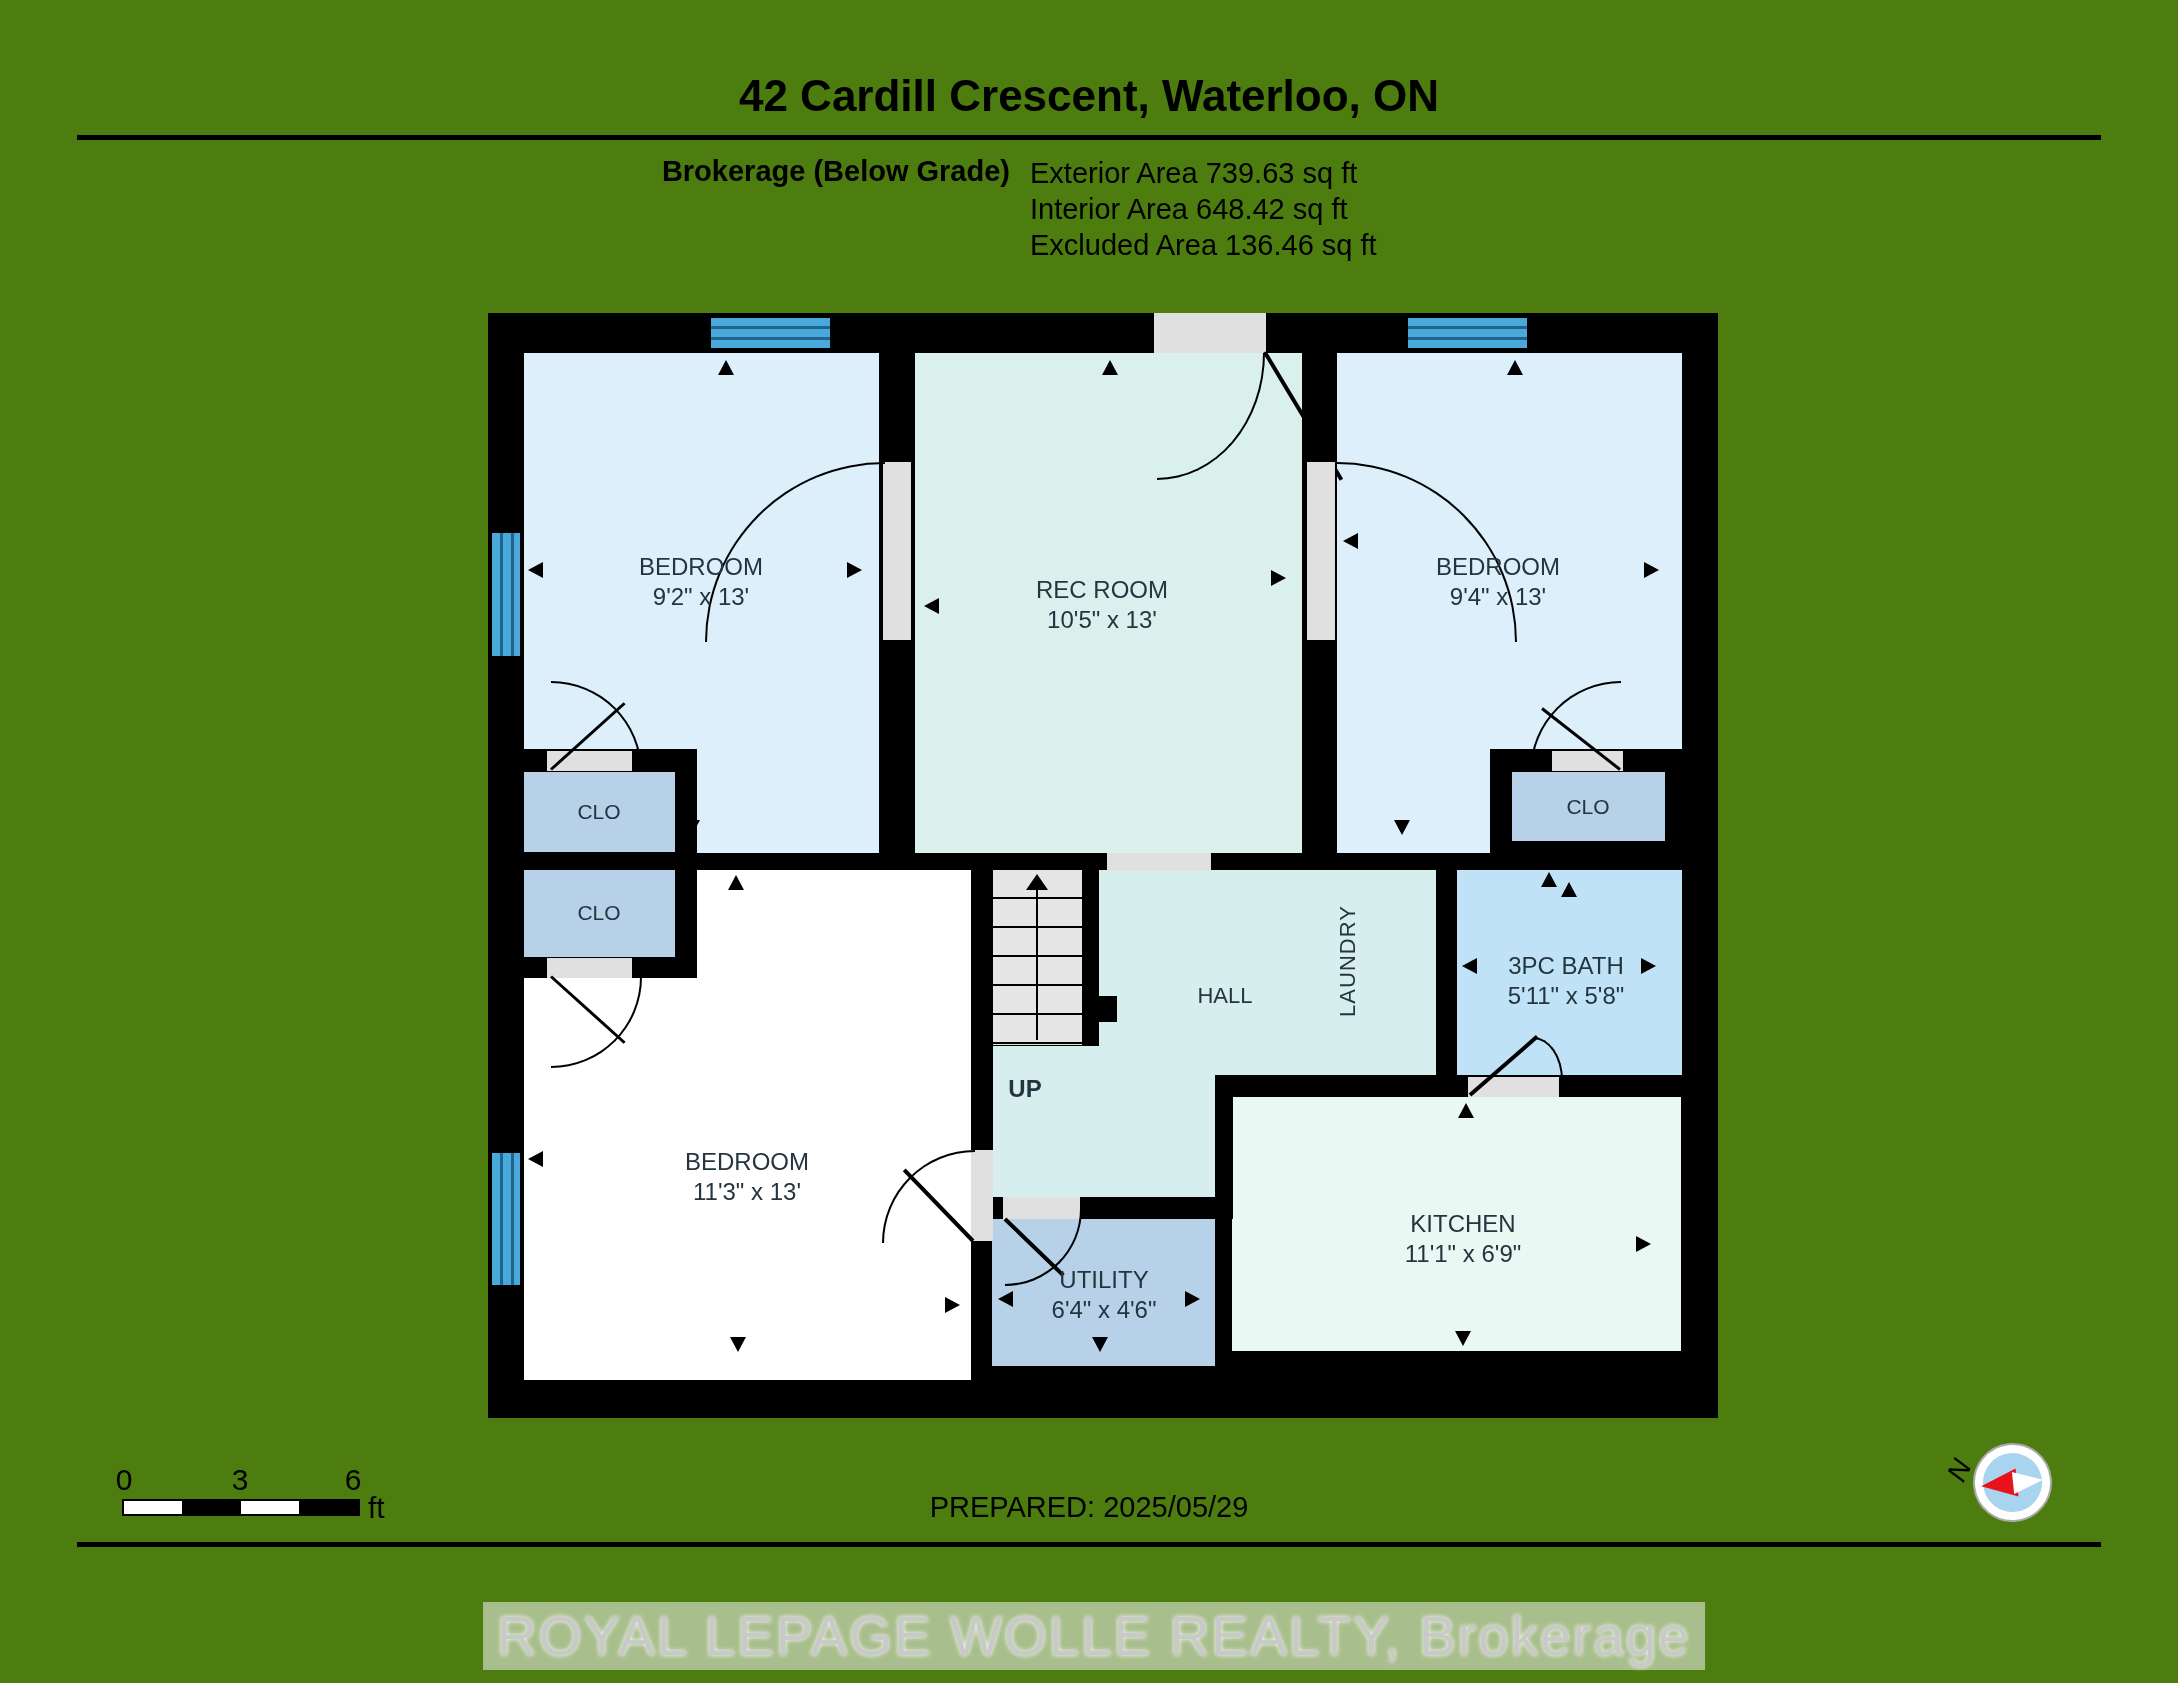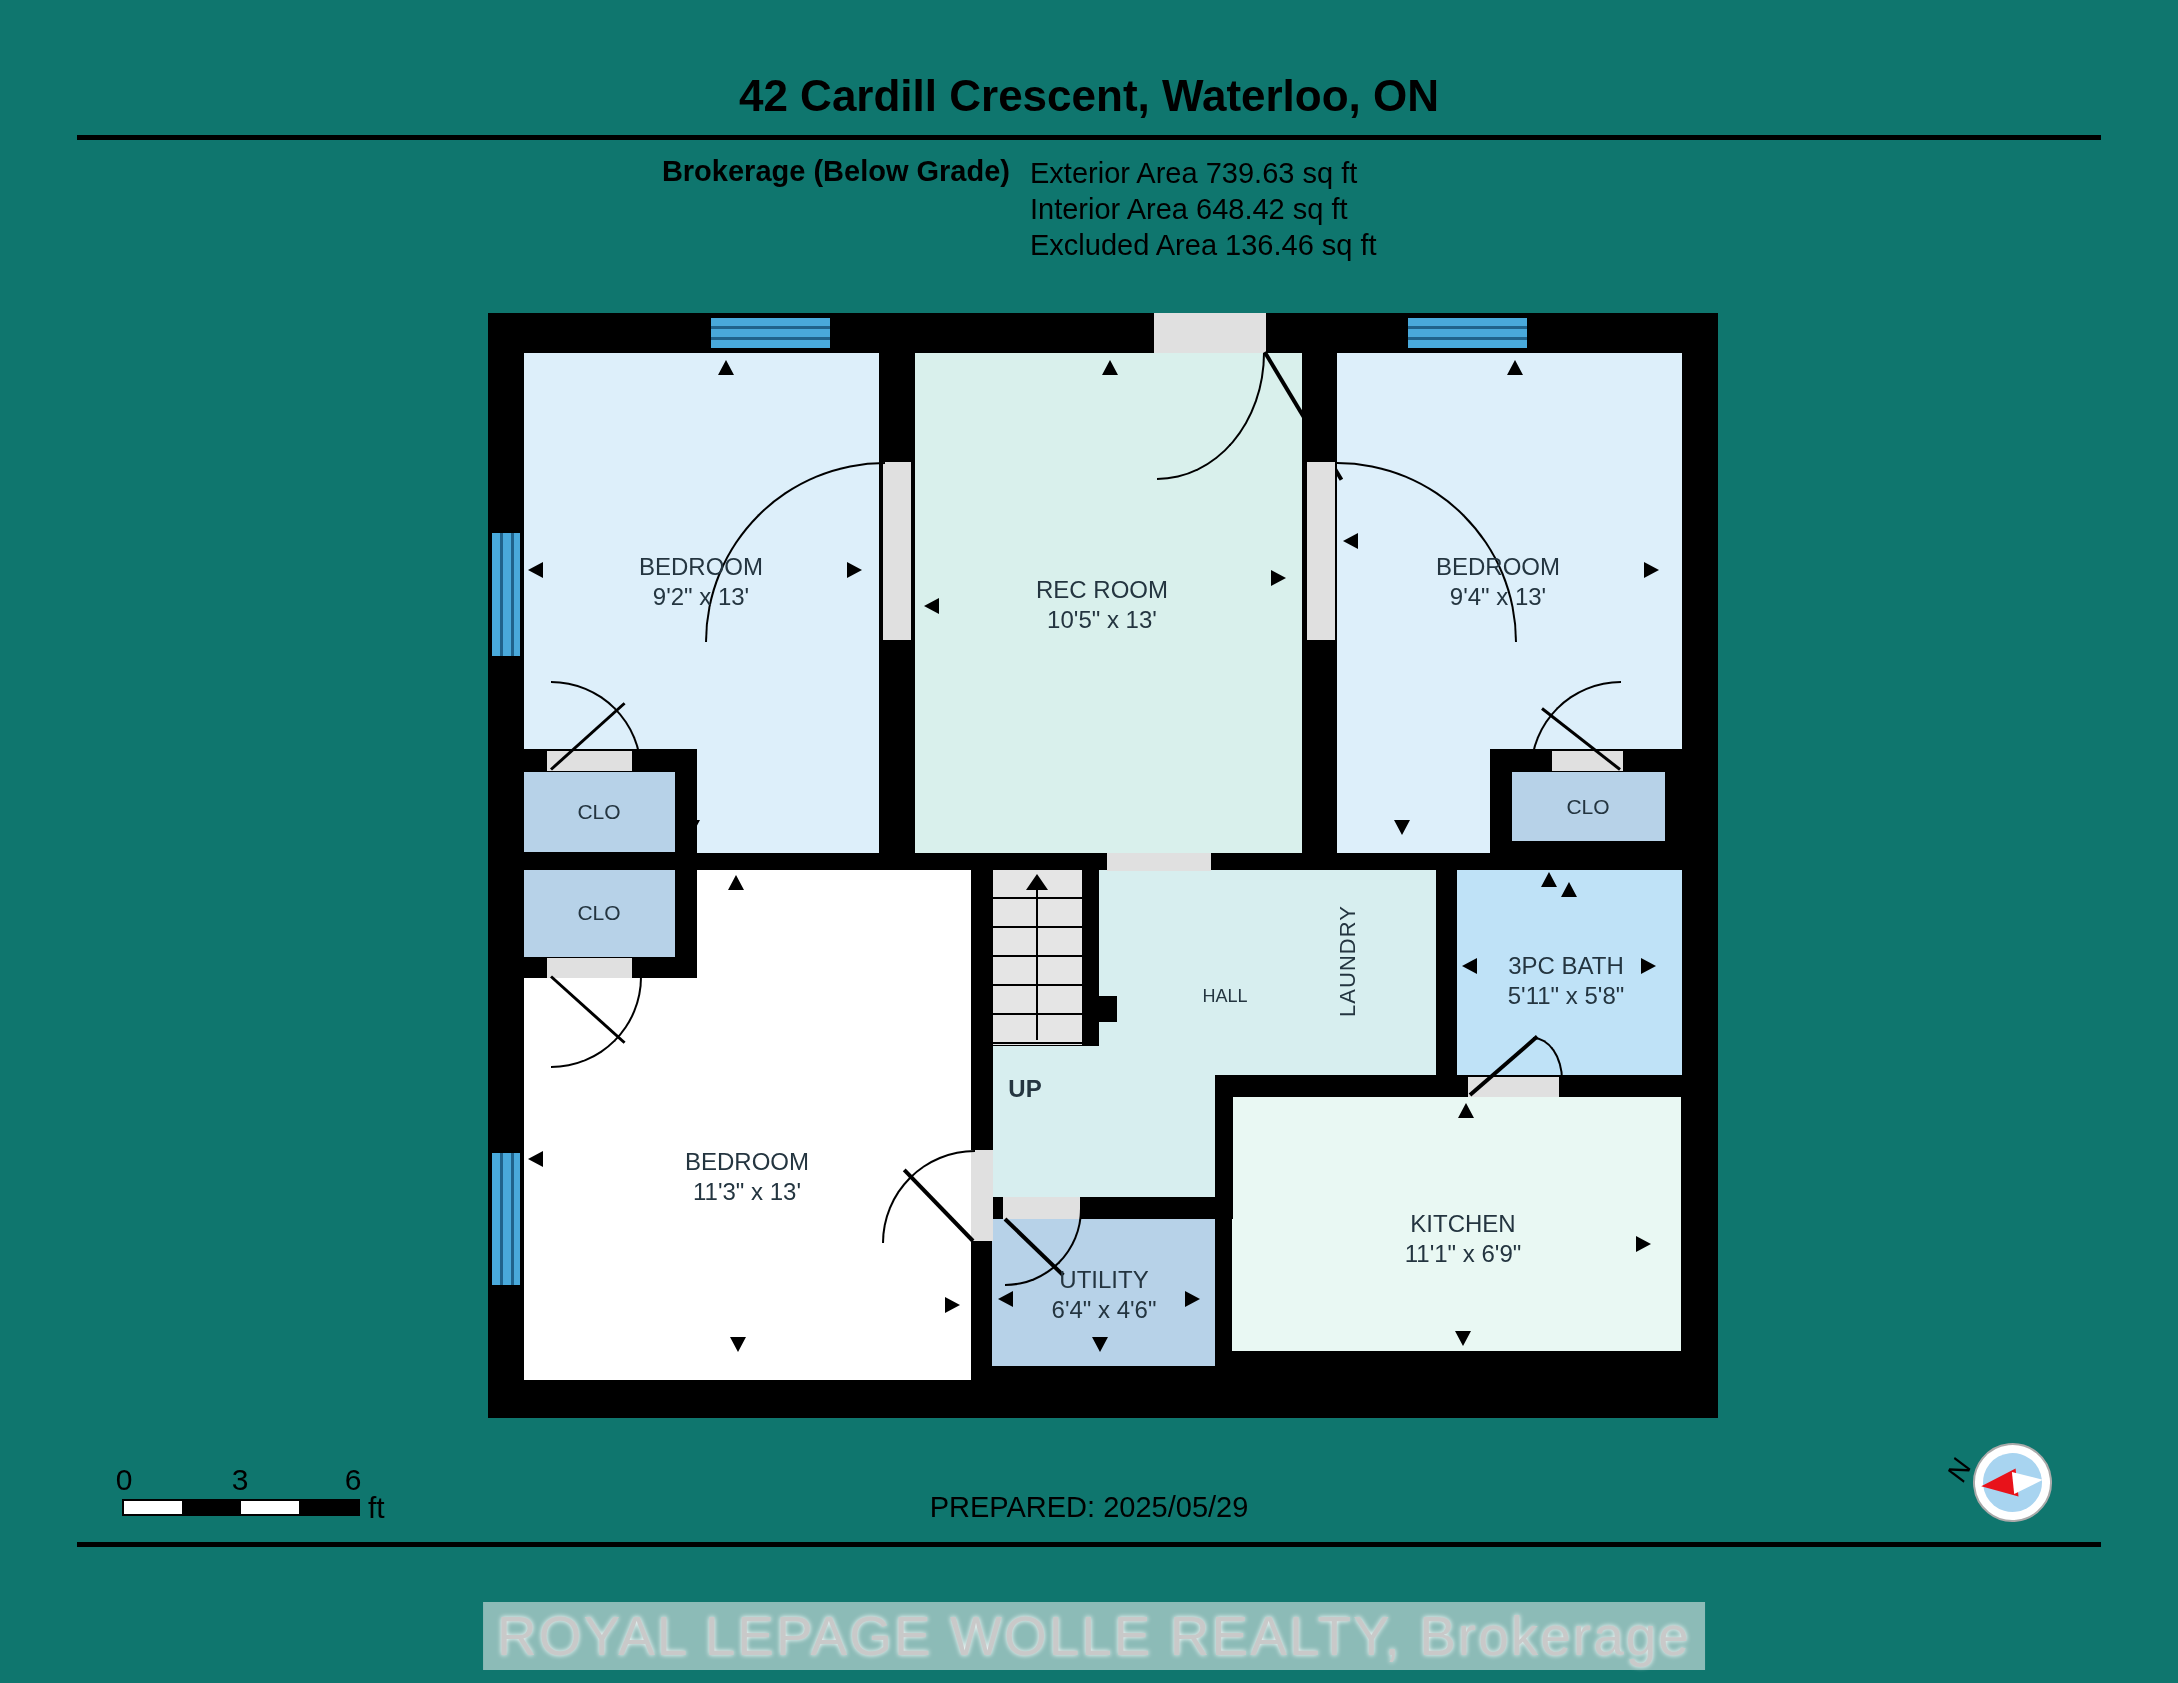--- a/index.html
+++ b/index.html
@@ -1,16 +1,16 @@
 <!DOCTYPE html>
 <html><head>
 <meta charset="utf-8">
 <style>
   html,body{margin:0;padding:0;background:#fff;}
-  .page{position:relative;width:2178px;height:1683px;background:#0f766e;
+  .page{position:relative;width:2178px;height:1683px;background:#4d7c0f;
         font-family:"Liberation Sans", sans-serif;overflow:hidden;}
 
   
   .title{position:absolute;left:0;top:71px;width:2178px;text-align:center;
          font-size:44px;font-weight:bold;color:#000;}
   .rule{position:absolute;left:77px;width:2024px;height:5px;background:#000;}
   .floor-label{position:absolute;left:604px;top:155px;width:406px;text-align:right;
                font-size:29px;font-weight:bold;color:#000;}
   .area-lines{position:absolute;left:1030px;top:155px;font-size:29px;color:#000;line-height:36px;}
 
@@ -198,21 +198,21 @@
       <div>5'11" x 5'8"</div>
     </div>
     <div class="lbl" style="left:975px;top:926px;">
       <div>KITCHEN</div>
       <div>11'1" x 6'9"</div>
     </div>
     <div class="lbl" style="left:616px;top:982px;">
       <div>UTILITY</div>
       <div>6'4" x 4'6"</div>
     </div>
-    <div class="lbl small" style="left:737px;top:683px;font-size:18px;">HALL</div>
+    <div class="lbl small" style="left:737px;top:683px;font-size:22px;">HALL</div>
     <div class="lbl rot" style="left:860px;top:648px;">LAUNDRY</div>
     <div class="lbl small" style="left:111px;top:499px;">CLO</div>
     <div class="lbl small" style="left:111px;top:600px;">CLO</div>
     <div class="lbl small" style="left:1100px;top:494px;">CLO</div>
     <div class="lbl" style="left:537px;top:776px;font-weight:bold;">UP</div>
   </div>
 
   <div class="tick" style="left:124px;top:1463px;">0</div>
   <div class="tick" style="left:240px;top:1463px;">3</div>
   <div class="tick" style="left:353px;top:1463px;">6</div>

